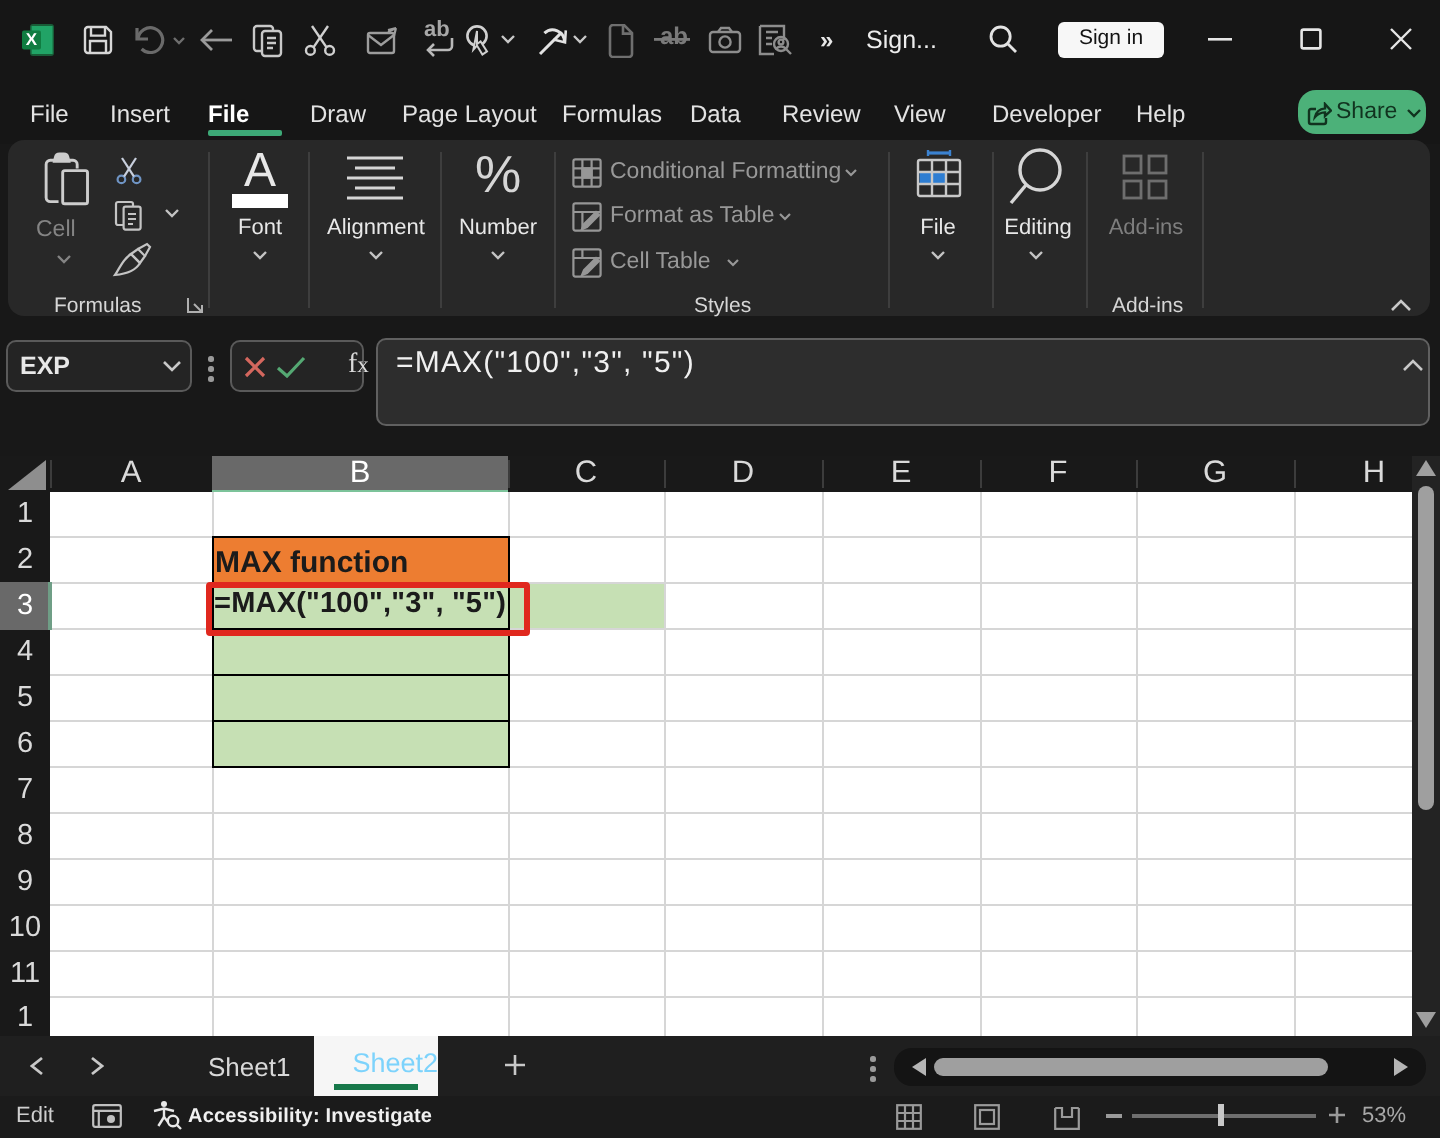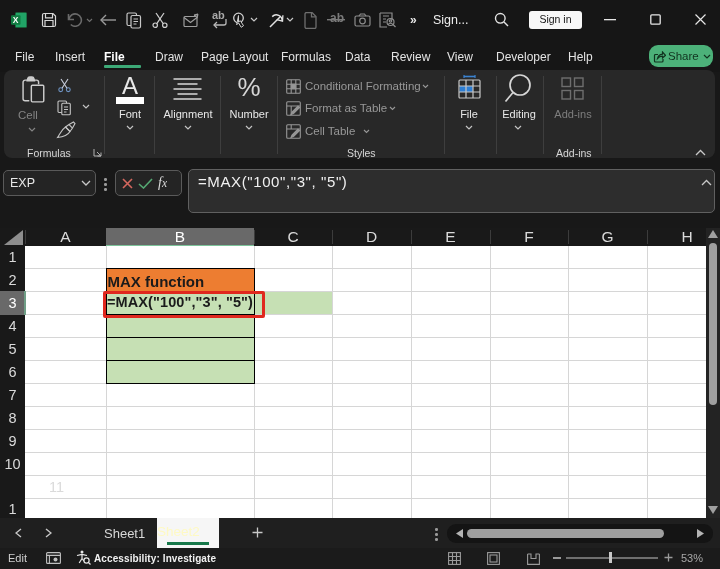--- a/index.html
+++ b/index.html
@@ -289,37 +289,37 @@
   <div class="abs" style="left:556px;top:147px;color:#d6d6d6;font-size:10.5px;">Add-ins</div>
 
   <svg class="abs" style="left:695px;top:149px;" width="11" height="7" viewBox="0 0 11 7" fill="none" stroke="#c8c8c8" stroke-width="1.3">
       <path d="M1 6 L5.5 1.5 L10 6"></path>
     </svg>
 </div>
 
 <div id="formulabar">
 
   <div class="abs" style="left:3px;top:170px;width:93px;height:26px;background:#242424;border:1px solid #5a5a5a;border-radius:5px;"></div>
-  <div class="abs" style="left:10px;top:176px;color:#e8e8e8;font-size:12.5px;">EXP</div>
+  <div class="abs" style="left:10px;top:176px;color:#e8e8e8;font-size:12.5px;font-weight:bold;">EXP</div>
   <svg class="abs" style="left:81px;top:180px;" width="10" height="7" viewBox="0 0 10 7" fill="none" stroke="#c8c8c8" stroke-width="1.3">
       <path d="M1 1 l4 4 L9 1"></path>
     </svg>
 
   <div class="abs" style="left:104px;top:178px;width:2.5px;height:2.5px;background:#9a9a9a;border-radius:50%;"></div>
   <div class="abs" style="left:104px;top:183px;width:2.5px;height:2.5px;background:#9a9a9a;border-radius:50%;"></div>
   <div class="abs" style="left:104px;top:188px;width:2.5px;height:2.5px;background:#9a9a9a;border-radius:50%;"></div>
 
   <div class="abs" style="left:115px;top:170px;width:67px;height:26px;background:#242424;border:1px solid #5a5a5a;border-radius:5px;"></div>
   <svg class="abs" style="left:122px;top:178px;" width="11" height="11" viewBox="0 0 11 11" fill="none" stroke="#d4675e" stroke-width="1.6">
       <path d="M1 1 L10 10 M10 1 L1 10"></path>
     </svg>
   <svg class="abs" style="left:138px;top:178px;" width="15" height="11" viewBox="0 0 15 11" fill="none" stroke="#55a873" stroke-width="1.6">
       <path d="M1 6 L5.5 10 L14 1"></path>
     </svg>
-  <div class="abs" style="left:158px;top:175px;color:#dadada;font-size:14px;font-style:italic;font-family:'Liberation Serif',serif;">f<span style="font-size:11.5px;">x</span></div>
+  <div class="abs" style="left:174px;top:175px;color:#dadada;font-size:14px;font-family:'Liberation Serif',serif;">f<span style="font-size:11.5px;">x</span></div>
 
   <div class="abs" style="left:188px;top:169px;width:527px;height:44px;background:#2d2d2d;border:1px solid #606060;border-radius:5px;"></div>
   <div class="abs" style="left:198px;top:174px;color:#f0f0f0;font-size:15px;letter-spacing:0.6px;line-height:15px;">=MAX("100","3", "5")</div>
   <svg class="abs" style="left:701px;top:179px;" width="11" height="7" viewBox="0 0 11 7" fill="none" stroke="#c8c8c8" stroke-width="1.3">
       <path d="M1 6 L5.5 1.5 L10 6"></path>
     </svg>
 </div>
 
 <div id="grid" style="position:absolute;top:0;left:0;">
 
@@ -378,21 +378,21 @@
   <div class="abs" style="left:0;top:245.5px;width:25px;height:23px;line-height:23px;text-align:center;color:#dadada;font-size:14.5px;">1</div>
   <div class="abs" style="left:0;top:268.5px;width:25px;height:23px;line-height:23px;text-align:center;color:#dadada;font-size:14.5px;">2</div>
   <div class="abs" style="left:0;top:291.5px;width:25px;height:23px;line-height:23px;text-align:center;color:#ffffff;font-size:14.5px;">3</div>
   <div class="abs" style="left:0;top:314.5px;width:25px;height:23px;line-height:23px;text-align:center;color:#dadada;font-size:14.5px;">4</div>
   <div class="abs" style="left:0;top:337.5px;width:25px;height:23px;line-height:23px;text-align:center;color:#dadada;font-size:14.5px;">5</div>
   <div class="abs" style="left:0;top:360.5px;width:25px;height:23px;line-height:23px;text-align:center;color:#dadada;font-size:14.5px;">6</div>
   <div class="abs" style="left:0;top:383.5px;width:25px;height:23px;line-height:23px;text-align:center;color:#dadada;font-size:14.5px;">7</div>
   <div class="abs" style="left:0;top:406.5px;width:25px;height:23px;line-height:23px;text-align:center;color:#dadada;font-size:14.5px;">8</div>
   <div class="abs" style="left:0;top:429.5px;width:25px;height:23px;line-height:23px;text-align:center;color:#dadada;font-size:14.5px;">9</div>
   <div class="abs" style="left:0;top:452.5px;width:25px;height:23px;line-height:23px;text-align:center;color:#dadada;font-size:14.5px;">10</div>
-  <div class="abs" style="left:0;top:475.5px;width:25px;height:23px;line-height:23px;text-align:center;color:#dadada;font-size:14.5px;margin-left:44px;">11</div>
+  <div class="abs" style="left:0;top:475.5px;width:25px;height:23px;line-height:23px;text-align:center;color:#dadada;font-size:14.5px;">11</div>
   <div class="abs" style="left:0;top:498.5px;width:25px;height:20px;line-height:20px;text-align:center;color:#dadada;font-size:14.5px;">1</div>
 
   <div class="abs" style="left:107px;top:269px;width:147px;height:22px;background:#ed7d31;"></div>
   <div class="abs" style="left:107px;top:292px;width:147px;height:22px;background:#c6e0b4;"></div>
   <div class="abs" style="left:255px;top:292px;width:77px;height:22px;background:#c6e0b4;"></div>
   <div class="abs" style="left:107px;top:315px;width:147px;height:22px;background:#c6e0b4;"></div>
   <div class="abs" style="left:107px;top:338px;width:147px;height:22px;background:#c6e0b4;"></div>
   <div class="abs" style="left:107px;top:361px;width:147px;height:22px;background:#c6e0b4;"></div>
 
   <div class="abs" style="left:105.5px;top:268px;width:149px;height:116px;border:1px solid #000000;"></div>
@@ -420,21 +420,21 @@
   <div class="abs" style="left:0;top:518px;width:720px;height:30px;background:#1f1f1f;"></div>
   <svg class="abs" style="left:15px;top:528px;" width="7" height="10" viewBox="0 0 7 10" fill="none" stroke="#c8c8c8" stroke-width="1.4">
       <path d="M6 1 L1 5 l5 4"></path>
     </svg>
   <svg class="abs" style="left:45px;top:528px;" width="7" height="10" viewBox="0 0 7 10" fill="none" stroke="#c8c8c8" stroke-width="1.4">
       <path d="M1 1 L6 5 l-5 4"></path>
     </svg>
   <div class="abs" style="left:104px;top:526px;color:#d8d8d8;font-size:13px;">Sheet1</div>
 
   <div class="abs" style="left:157px;top:518px;width:62px;height:30px;background:#f6f6f6;"></div>
-  <div class="abs" style="left:157px;top:523.5px;width:62px;text-align:left;color:#fef9c3;font-size:13.5px;">Sheet2</div>
+  <div class="abs" style="left:157px;top:523.5px;width:62px;text-align:right;color:#7dd3fc;font-size:13.5px;">Sheet2</div>
   <div class="abs" style="left:167px;top:542px;width:42px;height:2.5px;background:#17784a;"></div>
 
   <svg class="abs" style="left:252px;top:527px;" width="11" height="11" viewBox="0 0 11 11" fill="none" stroke="#c8c8c8" stroke-width="1.3">
       <path d="M5.5 0.5 v10 M0.5 5.5 h10"></path>
     </svg>
 
   <div class="abs" style="left:435px;top:528px;width:2.5px;height:2.5px;background:#9a9a9a;border-radius:50%;"></div>
   <div class="abs" style="left:435px;top:533px;width:2.5px;height:2.5px;background:#9a9a9a;border-radius:50%;"></div>
   <div class="abs" style="left:435px;top:538px;width:2.5px;height:2.5px;background:#9a9a9a;border-radius:50%;"></div>
 

